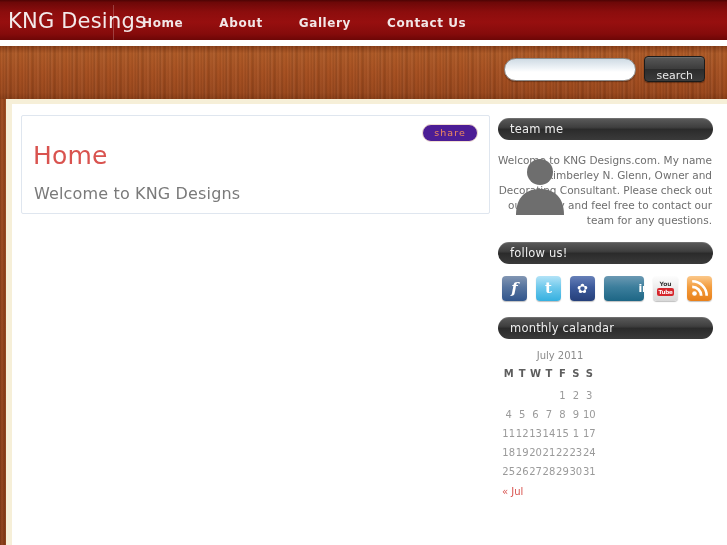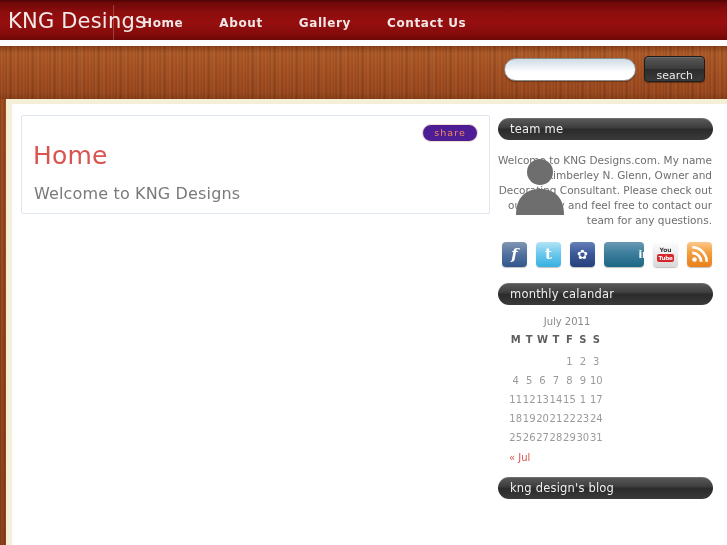--- a/index.html
+++ b/index.html
@@ -229,21 +229,21 @@
     font-weight: bold;
     letter-spacing: -0.2px;
   }
   .yt-wrap { display: flex; flex-direction: column; align-items: center; gap: 1px; }
   .yt-top { color: #3a3a3a; font-size: 6px; font-weight: bold; line-height: 6px; }
 
   
   .cal-wrap {
     margin-top: 11px;
     width: 100px;
-    margin-left: 11px;
+    margin-left: 4px;
     font-size: 10px;
     color: #8a8a8a;
   }
   .cal-caption {
     text-align: center;
     font-size: 10px;
     color: #8a8a8a;
     margin-bottom: 7px;
     padding-left: 16px;
   }
@@ -348,20 +348,21 @@
         <svg width="62" height="62" viewBox="0 0 62 62">
           <circle cx="31" cy="19" r="13" fill="#6e6e6e"></circle>
           <path d="M7 62 C7 44 17 36 31 36 C45 36 55 44 55 62 Z" fill="#6e6e6e"></path>
         </svg>
       </div>
       <div class="about-text">Welcome to KNG Designs.com. My name is Kimberley N. Glenn, Owner and Decorating Consultant. Please check out our gallery and feel free to contact our team for any questions.</div>
     </div>
   </div>
 
   <div class="widget" style="margin-top:14px;">
+    <div class="widget-header">follow us!</div>
     <div class="social-row">
       <div class="social-icon si-fb">
         <span class="glyph" style="font-family:'DejaVu Serif',serif;font-style:italic;">f</span>
       </div>
       <div class="social-icon si-tw">
         <span class="glyph" style="font-family:'DejaVu Serif',serif;">t</span>
       </div>
       <div class="social-icon si-ms">
         <span class="glyph" style="font-size:13px;">✿</span>
       </div>
@@ -445,18 +446,14 @@
             <td>29</td>
             <td>30</td>
             <td>31</td>
           </tr>
         </tbody>
       </table>
       <div class="cal-nav">« Jul</div>
     </div>
   </div>
 
-  <div class="widget" style="margin-top:14px;">
-    <div class="widget-header">kng design's blog</div>
-
-  </div>
 
 </div>
 
 </body></html>

